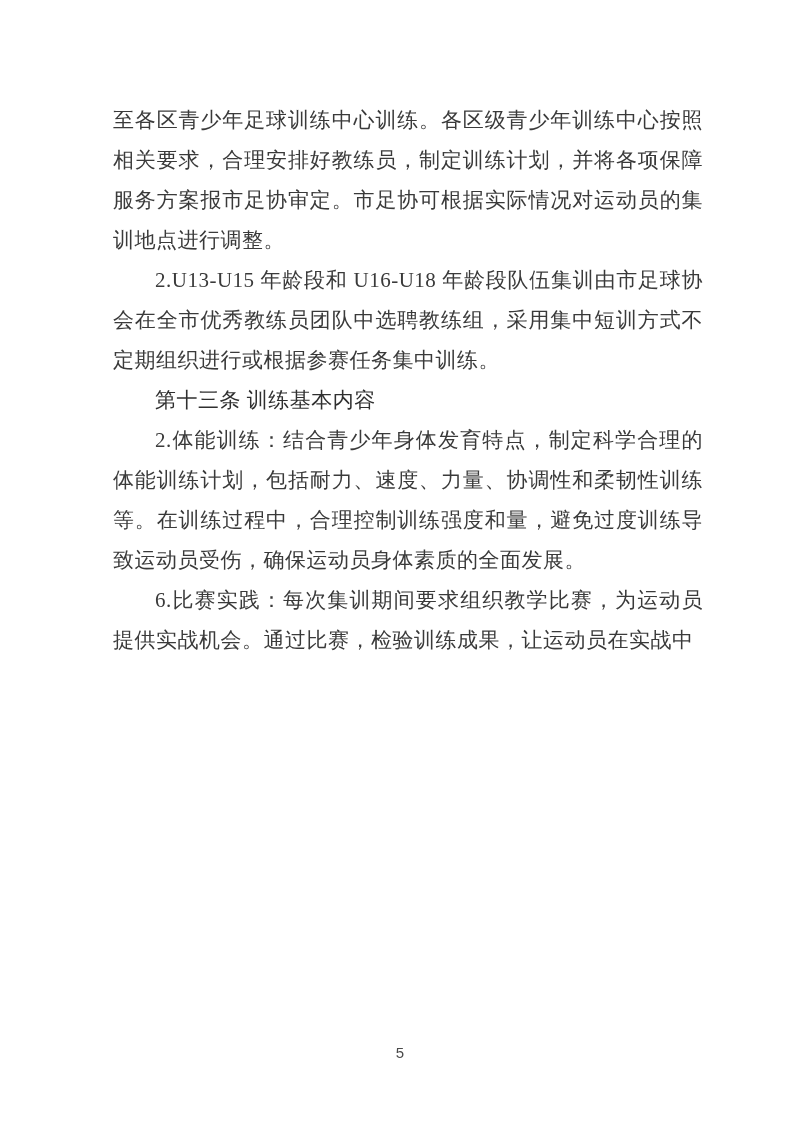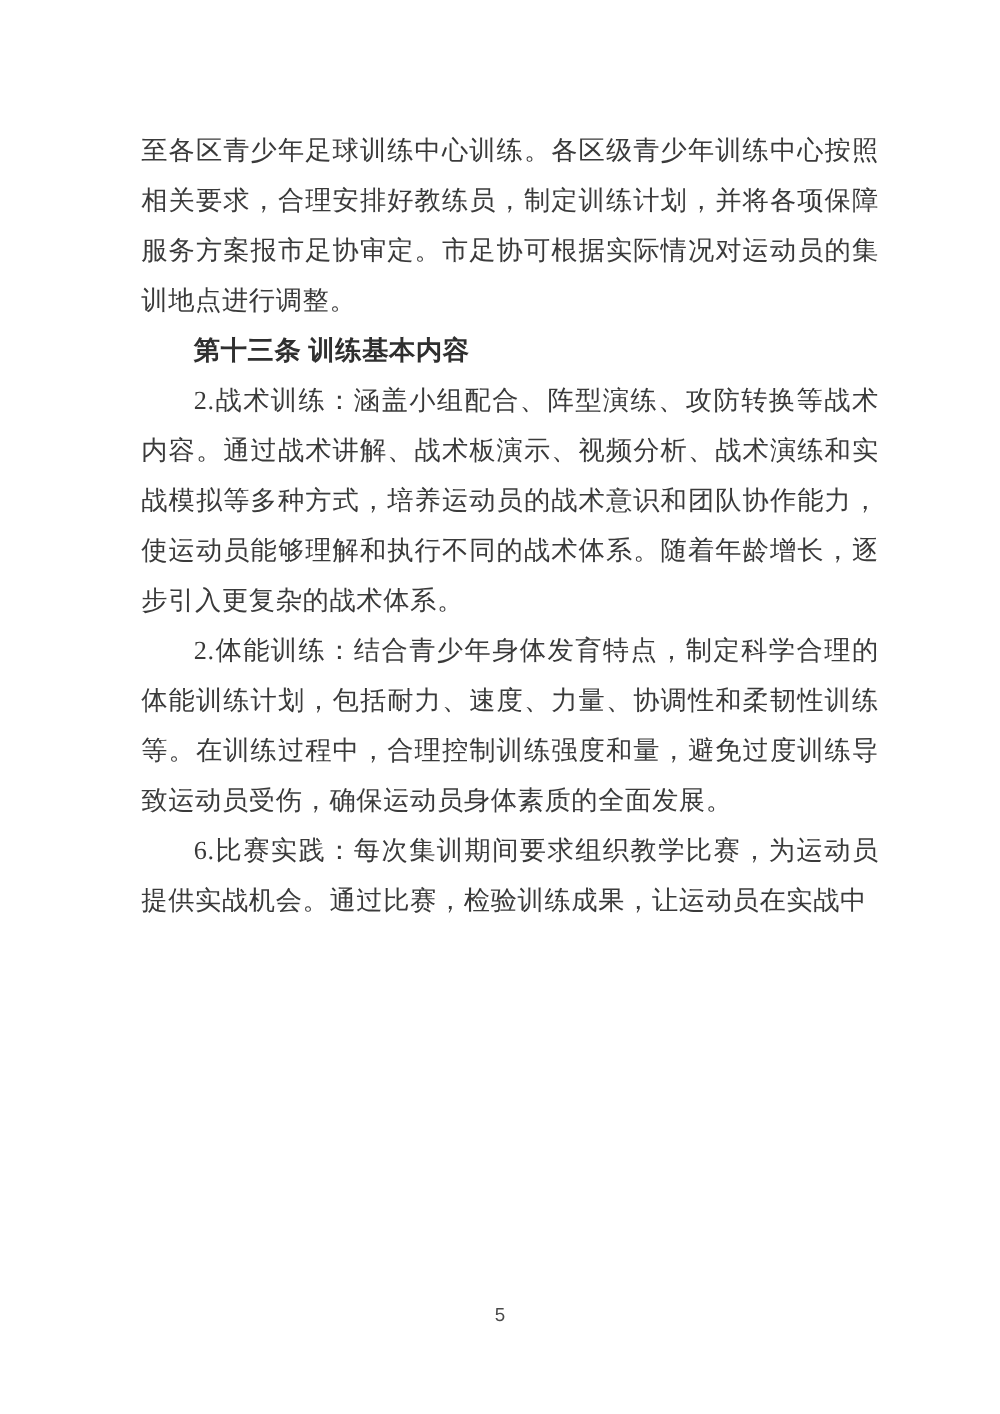--- a/index.html
+++ b/index.html
@@ -28,40 +28,40 @@
     }
     .content p {
       margin: 0;
       padding: 0;
       text-indent: 2em;
     }
     .content p.no-indent {
       text-indent: 0;
     }
     .content p.heading {
-      font-weight: bold;
+      font-weight: normal;
       color: #2f2f2f;
     }
     .page-number {
       position: absolute;
       left: 0;
       right: 0;
       top: 1044px;
       text-align: center;
       font-family: "Liberation Sans", "DejaVu Sans", sans-serif;
       font-size: 15px;
       line-height: 18px;
       color: #4a4a4a;
     }
   </style>
 </head>
 <body>
 
 <div class="page">
   <div class="content">
     <p class="no-indent">至各区青少年足球训练中心训练。各区级青少年训练中心按照相关要求，合理安排好教练员，制定训练计划，并将各项保障服务方案报市足协审定。市足协可根据实际情况对运动员的集训地点进行调整。</p>
+    <p>2.U13-U15 年龄段和 U16-U18 年龄段队伍集训由市足球协会在全市优秀教练员团队中选聘教练组，采用集中短训方式不定期组织进行或根据参赛任务集中训练。</p>
     <p class="heading">第十三条 训练基本内容</p>
-    <p>2.战术训练：涵盖小组配合、阵型演练、攻防转换等战术内容。通过战术讲解、战术板演示、视频分析、战术演练和实战模拟等多种方式，培养运动员的战术意识和团队协作能力，使运动员能够理解和执行不同的战术体系。随着年龄增长，逐步引入更复杂的战术体系。</p>
     <p>2.体能训练：结合青少年身体发育特点，制定科学合理的体能训练计划，包括耐力、速度、力量、协调性和柔韧性训练等。在训练过程中，合理控制训练强度和量，避免过度训练导致运动员受伤，确保运动员身体素质的全面发展。</p>
     <p>6.比赛实践：每次集训期间要求组织教学比赛，为运动员提供实战机会。通过比赛，检验训练成果，让运动员在实战中</p>
   </div>
   <div class="page-number">5</div>
 </div>
 
 </body></html>

